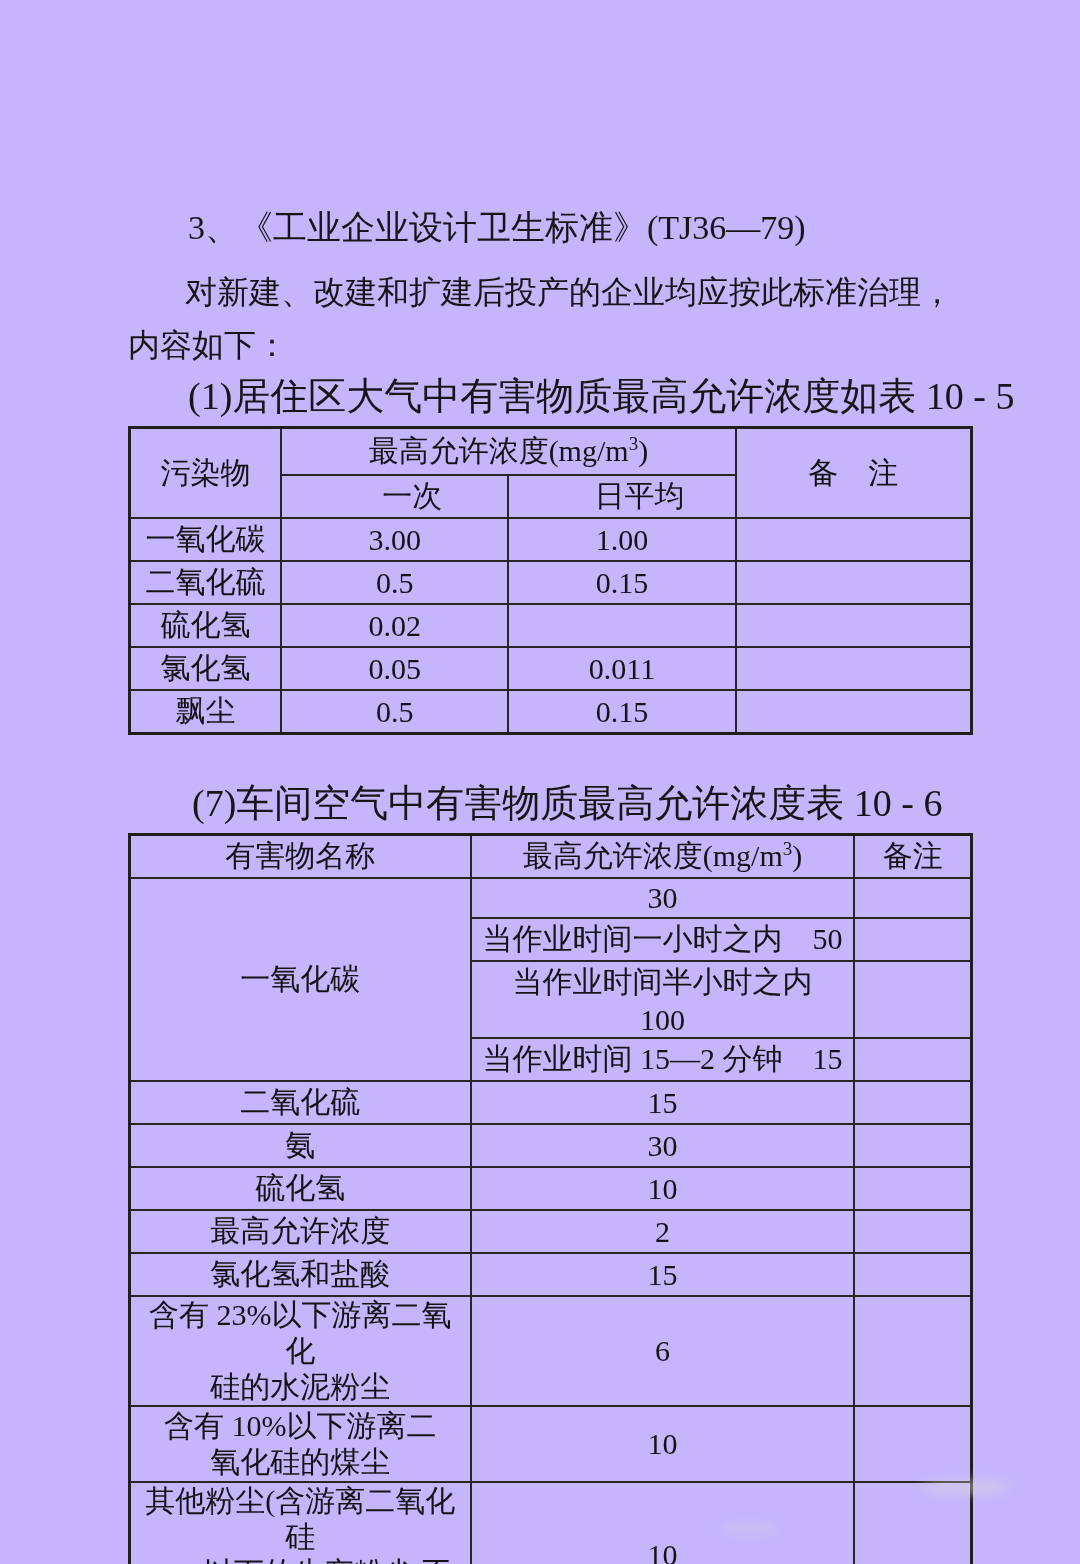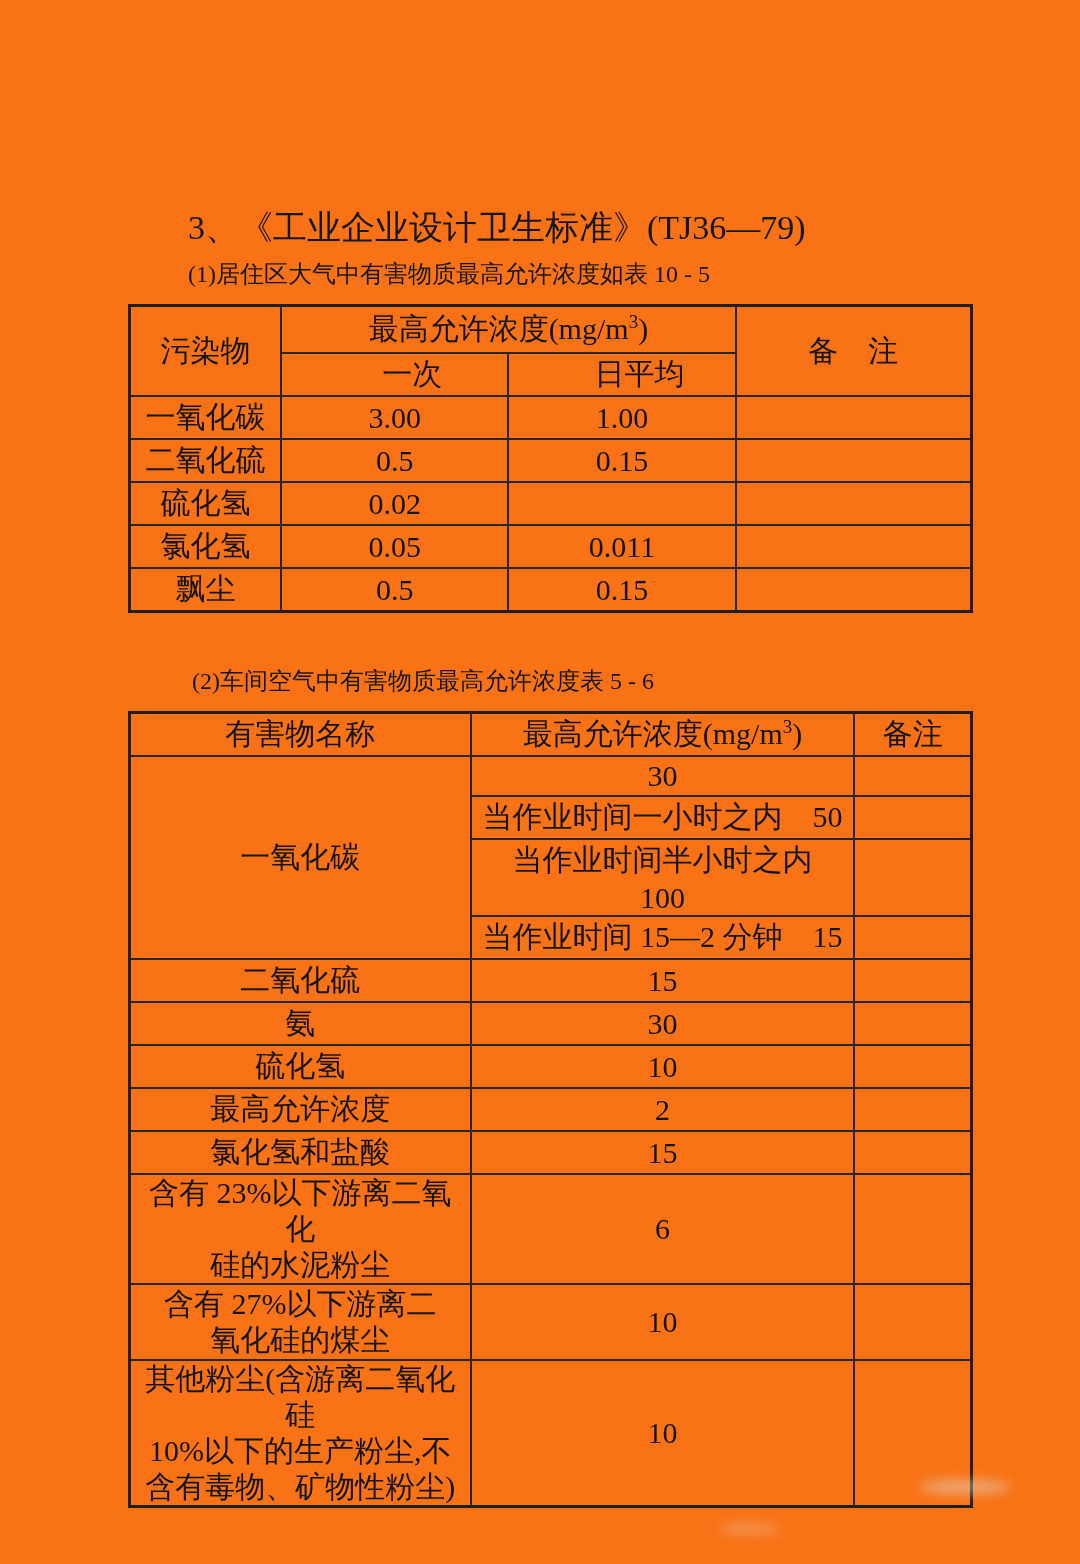--- a/index.html
+++ b/index.html
@@ -1,35 +1,35 @@
 <!DOCTYPE html>
 <html><head>
 <meta charset="utf-8">
 <style>
   html,body { margin:0; padding:0; background:#ffffff; }
   .page {
     position:relative;
     width:1080px; height:1564px;
-    background:#f97316;
+    background:#c4b5fd;
     font-family:"Liberation Serif","DejaVu Serif",serif;
     color:#161616;
     overflow:hidden;
   }
   .content { position:absolute; left:128px; top:0; width:845px; }
 
   .heading {
     margin:206px 0 0 60px;
     font-size:34px; line-height:44px; font-weight:400;
     white-space:nowrap;
   }
   .para { margin:16px 0 0 0; font-size:32px; line-height:53px; }
   .para .line { display:block; }
   .para .indent { text-indent:57px; }
 
-  .caption { margin:2px 0 0 60px; font-size:24px; line-height:44px; white-space:nowrap; }
+  .caption { margin:2px 0 0 60px; font-size:38px; line-height:44px; white-space:nowrap; }
   .caption.second { margin-top:46px; margin-left:64px; }
 
   table {
     border-collapse:collapse; table-layout:fixed;
     width:845px; margin-top:8px;
     font-size:30px; text-align:center; color:#141414;
   }
   td {
     border:2px solid #262626;
     padding:0 4px; vertical-align:middle;
@@ -59,20 +59,24 @@
   .s2 { right:300px; bottom:30px; width:60px; height:10px; opacity:.35; }
 </style>
 </head>
 <body>
 
 <div class="page">
   <div class="content">
 
     <div class="heading">3、《工业企业设计卫生标准》(TJ36—79)</div>
 
+    <p class="para">
+      <span class="line indent">对新建、改建和扩建后投产的企业均应按此标准治理，</span>
+      <span class="line">内容如下：</span>
+    </p>
 
     <div class="caption">(1)居住区大气中有害物质最高允许浓度如表 10 - 5</div>
 
     <table class="tbl">
       <colgroup>
           <col class="t1-c1">
           <col class="t1-c2">
           <col class="t1-c3">
           <col class="t1-c4">
         </colgroup>
@@ -112,21 +116,21 @@
       </tr>
       <tr class="t1-r">
         <td>飘尘</td>
         <td>0.5</td>
         <td>0.15</td>
         <td></td>
       </tr>
     </tbody>
       </table>
 
-    <div class="caption second">(2)车间空气中有害物质最高允许浓度表 5 - 6</div>
+    <div class="caption second">(7)车间空气中有害物质最高允许浓度表 10 - 6</div>
 
     <table class="tbl">
       <colgroup>
           <col class="t2-c1">
           <col class="t2-c2">
           <col class="t2-c3">
         </colgroup>
       <tbody>
           <tr class="t2-h">
         <td>有害物名称</td>
@@ -175,21 +179,21 @@
         <td>15</td>
         <td></td>
       </tr>
       <tr class="t2-r2">
         <td class="pre">含有 23%以下游离二氧化
 硅的水泥粉尘</td>
         <td>6</td>
         <td></td>
       </tr>
       <tr class="t2-r2b">
-        <td class="pre">含有 27%以下游离二
+        <td class="pre">含有 10%以下游离二
 氧化硅的煤尘</td>
         <td>10</td>
         <td></td>
       </tr>
       <tr class="t2-r3">
         <td class="pre">其他粉尘(含游离二氧化硅
 10%以下的生产粉尘,不
 含有毒物、矿物性粉尘)</td>
         <td>10</td>
         <td></td>

